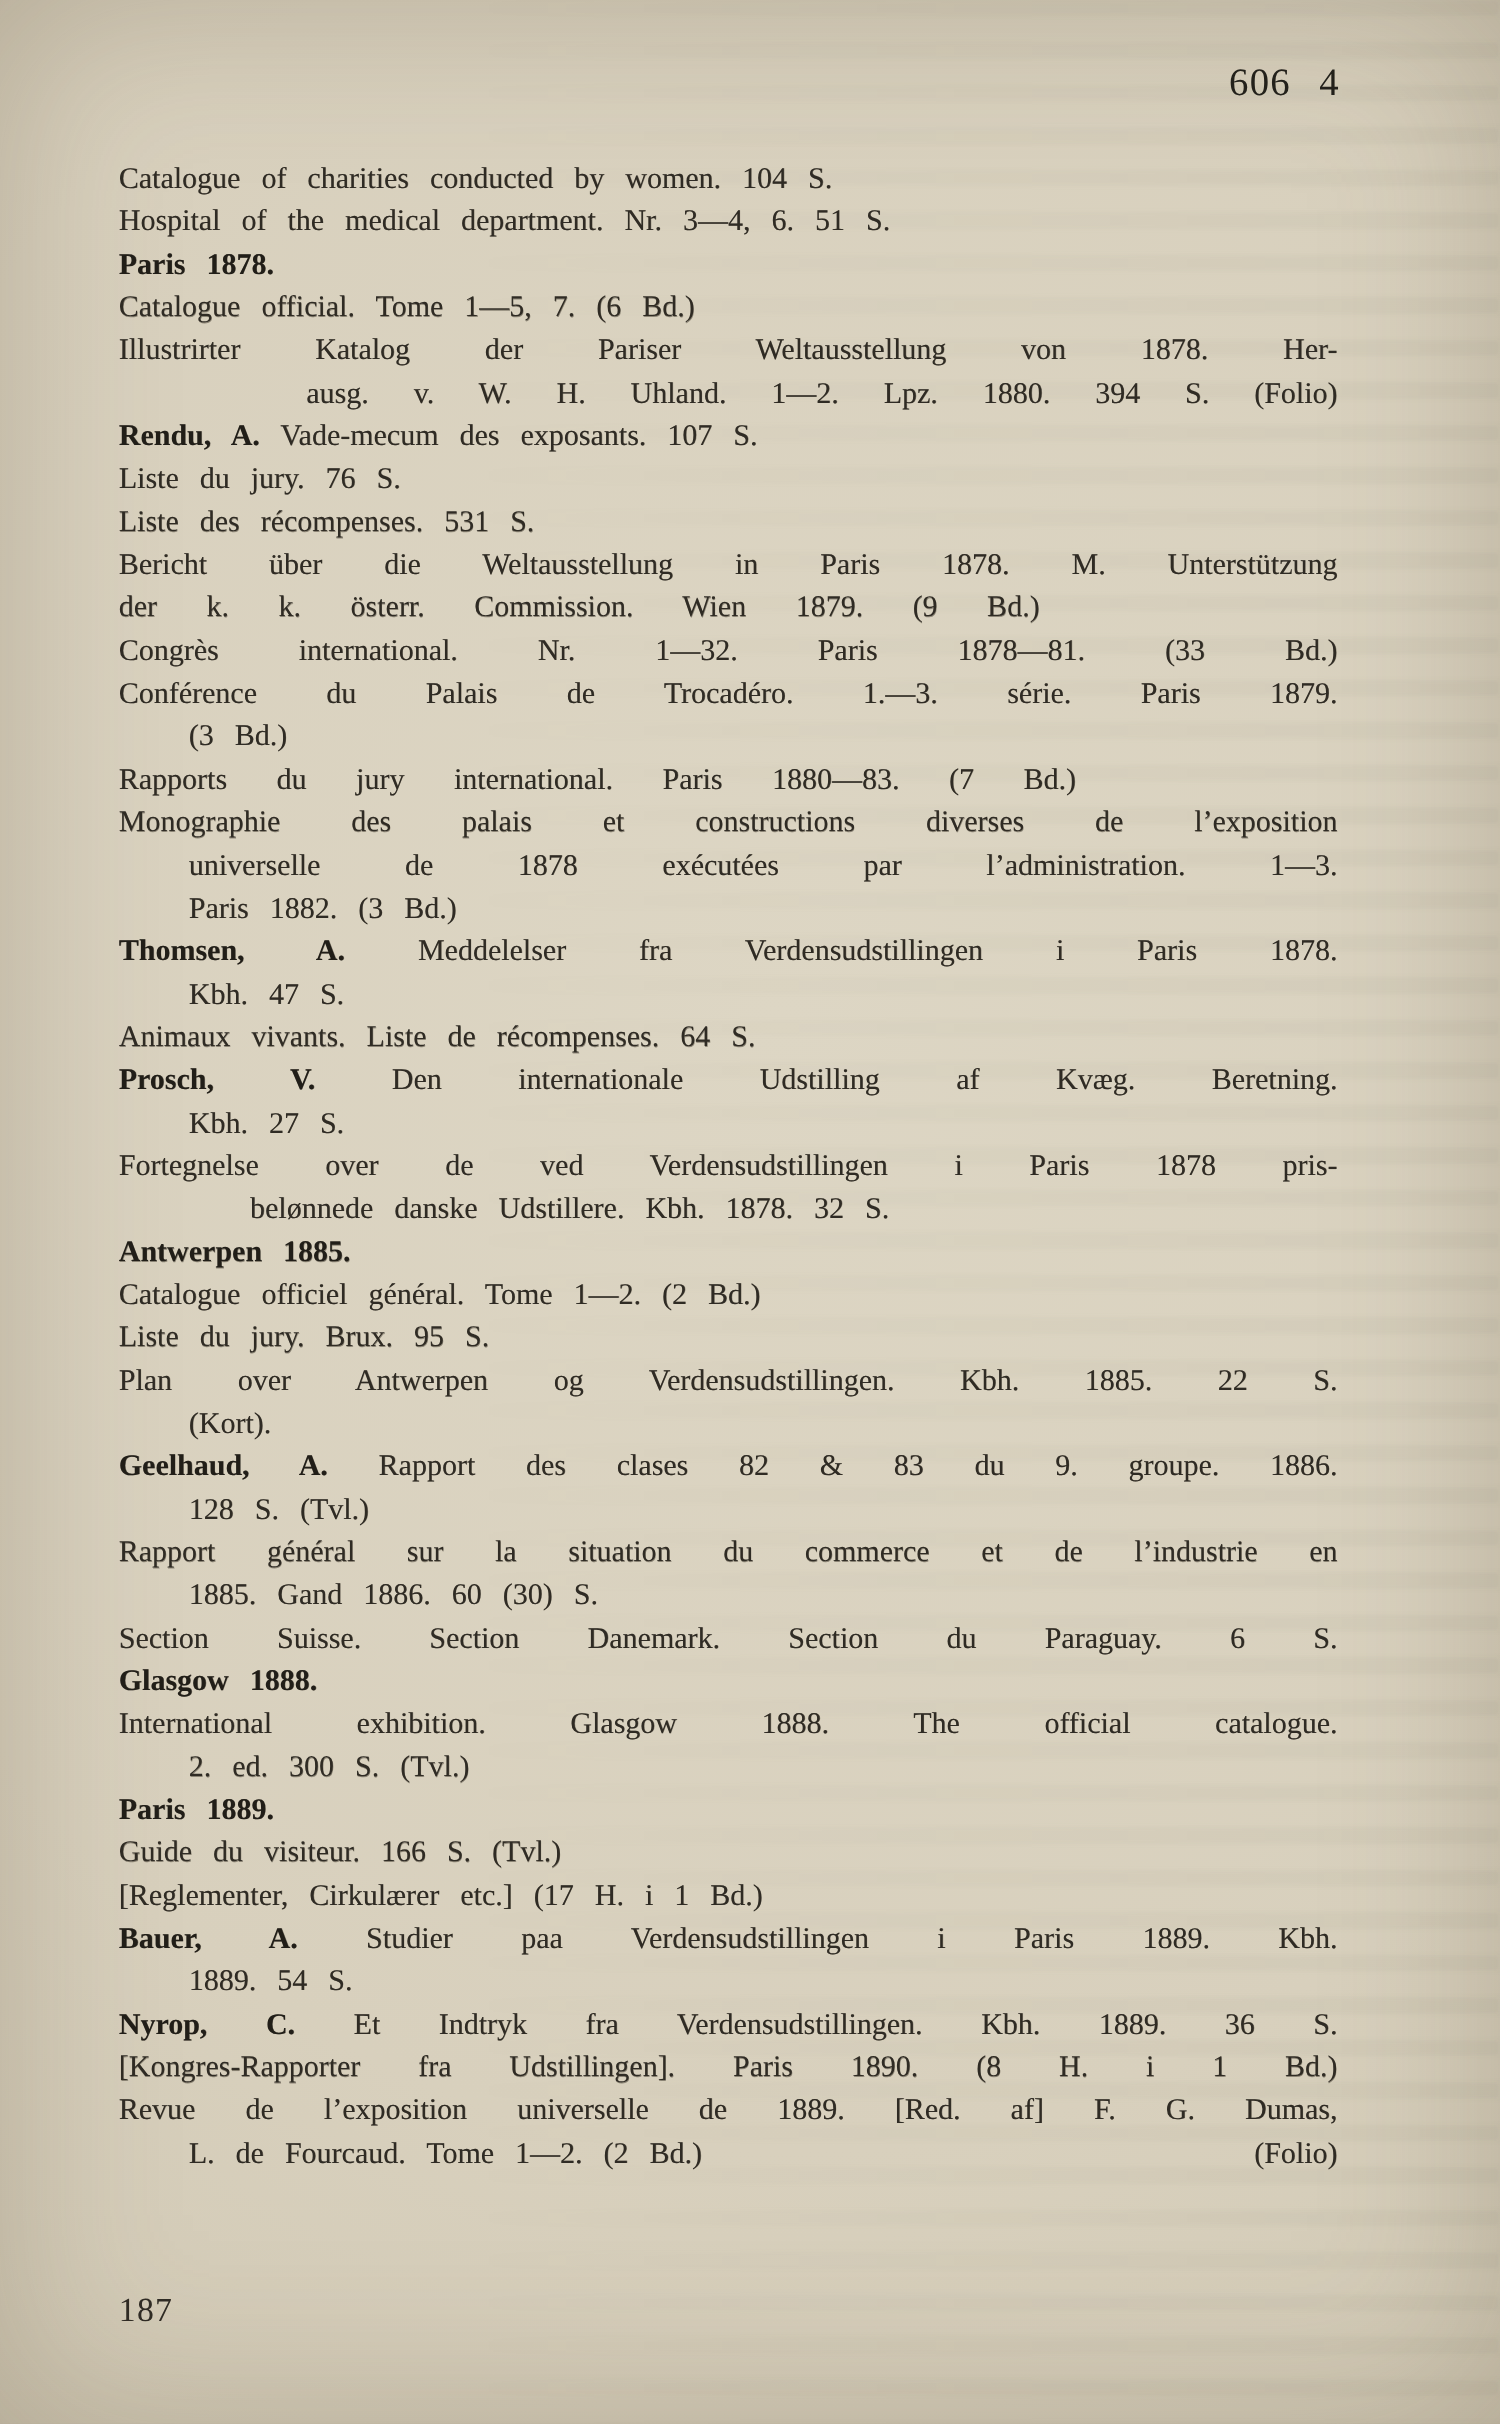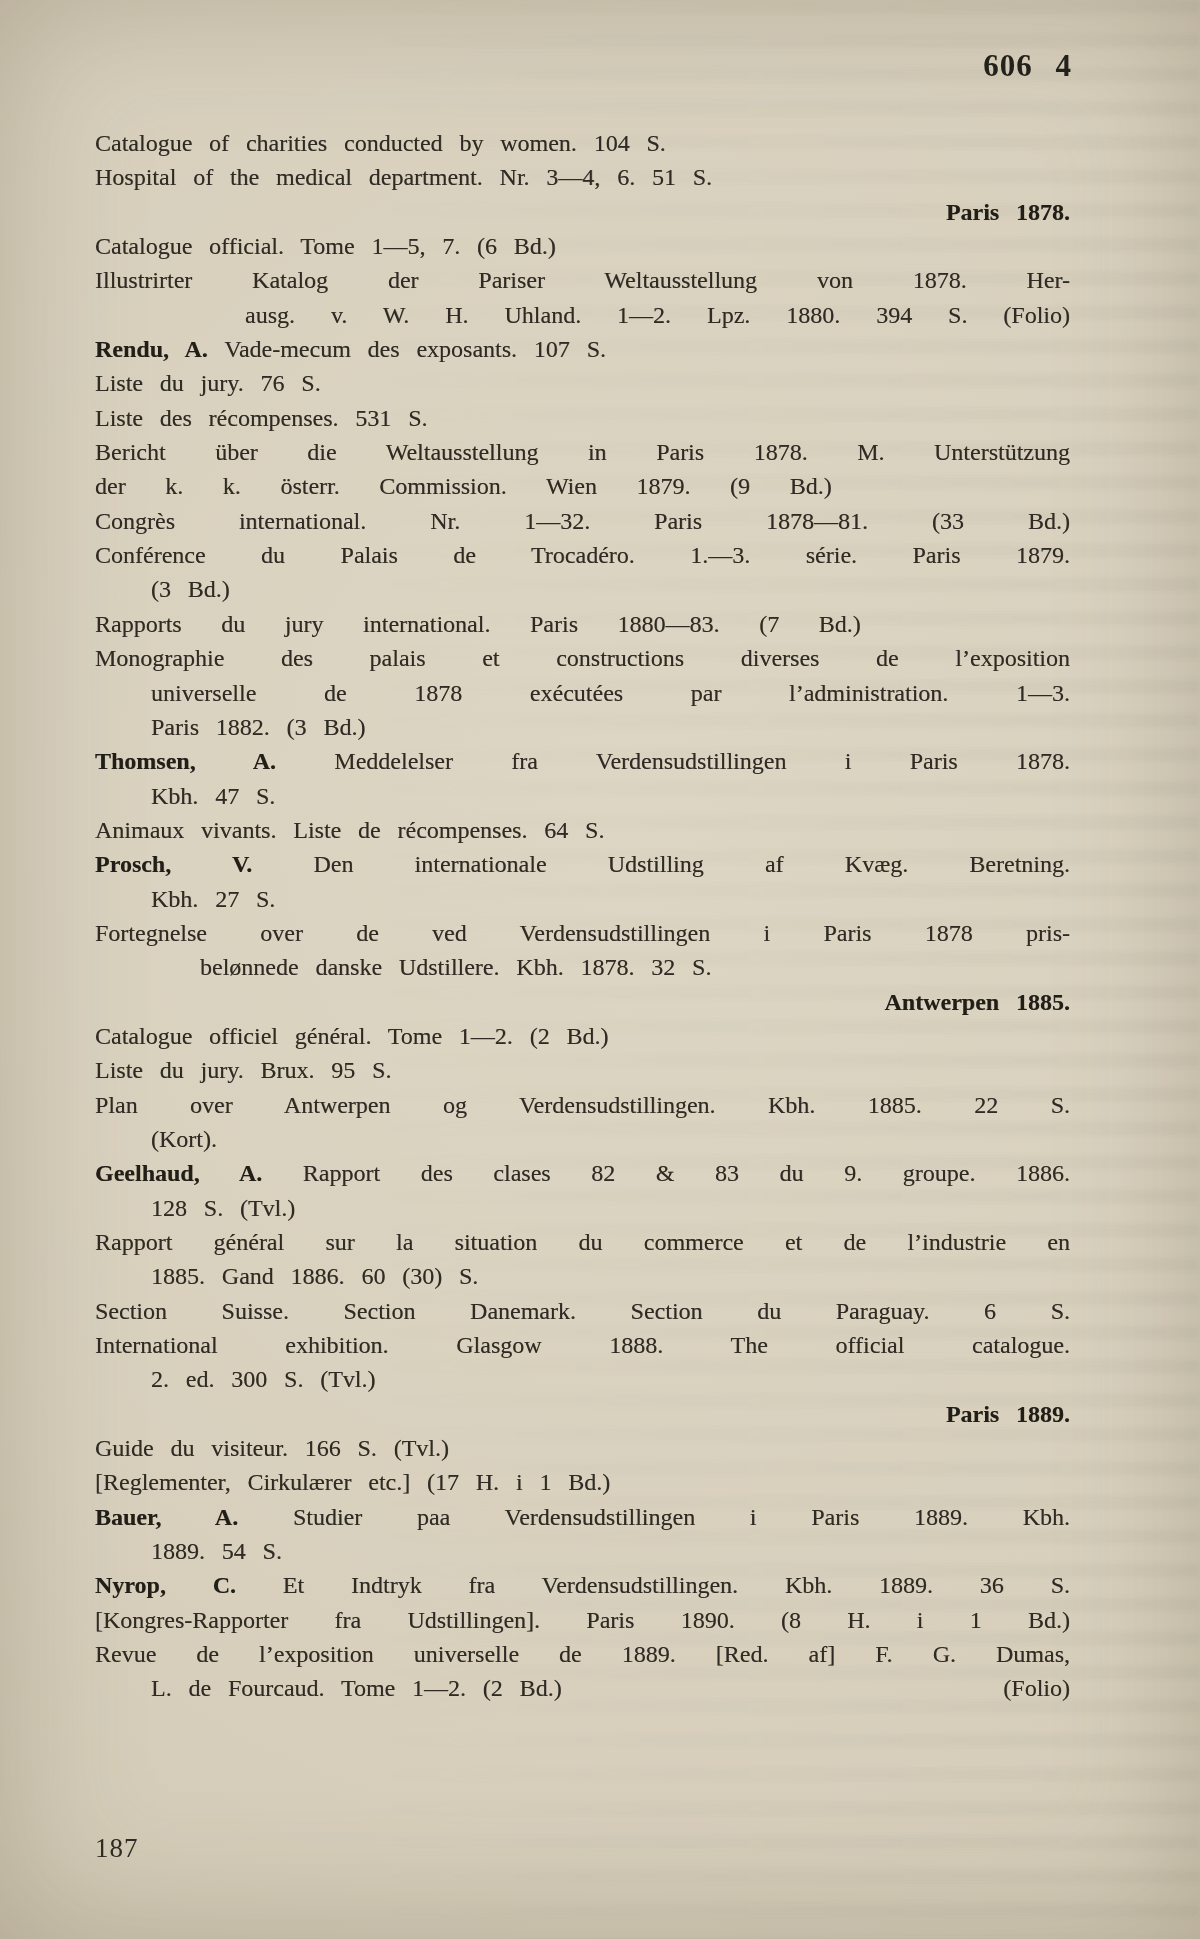--- a/index.html
+++ b/index.html
@@ -26,40 +26,40 @@
       to bottom,
       rgba(100,110,85,0.06) 0px, rgba(100,110,85,0.06) 13px,
       rgba(0,0,0,0) 13px, rgba(0,0,0,0) 34px);
     -webkit-mask-image:linear-gradient(to left, rgba(0,0,0,.9), rgba(0,0,0,0) 70%);
     mask-image:linear-gradient(to left, rgba(0,0,0,.9), rgba(0,0,0,0) 70%);
     filter:blur(2px);
     pointer-events:none;
   }
   .folio{
     position:absolute;top:48px;right:128px;
-    font-weight:bold;font-size:31px;color:#23211b;
+    font-weight:normal;font-size:31px;color:#23211b;
     word-spacing:.45em;letter-spacing:1px;
   }
   .text-block{
     position:absolute;left:95px;top:126px;width:975px;
     font-size:24px;color:var(--ink);
     text-shadow:0.3px 0.3px 0.4px rgba(45,38,26,.45);
   }
   .line{
     position:relative;
     height:34.35px;line-height:34.35px;
     word-spacing:.45em;
     white-space:nowrap;
   }
   .line.just{
     white-space:normal;
     text-align:justify;
     text-align-last:justify;
   }
-  .line.right{text-align:right;}
+  .line.right{text-align:left;}
   .line.w{word-spacing:1.4em;}
   .line.ind1{padding-left:56px;}
   .line.ind2{padding-left:105px;}
   .line.ind3{padding-left:150px;}
   .b{font-weight:bold;color:#211e18;}
   .tail{position:absolute;right:0;top:0;}
   .pagenum{
     position:absolute;left:95px;top:1833px;width:975px;
     text-align:left;font-size:27px;color:var(--ink);
     letter-spacing:1px;
@@ -102,20 +102,21 @@
       <div class="line right"><span class="b">Antwerpen 1885.</span><span class="t"></span><span class="tail"></span></div>
       <div class="line"><span class="b"></span><span class="t">Catalogue officiel général. Tome 1—2. (2 Bd.)</span><span class="tail"></span></div>
       <div class="line"><span class="b"></span><span class="t">Liste du jury. Brux. 95 S.</span><span class="tail"></span></div>
       <div class="line just"><span class="b"></span><span class="t">Plan over Antwerpen og Verdensudstillingen. Kbh. 1885. 22 S.</span><span class="tail"></span></div>
       <div class="line ind1"><span class="b"></span><span class="t">(Kort).</span><span class="tail"></span></div>
       <div class="line just"><span class="b">Geelhaud, A.</span><span class="t"> Rapport des clases 82 &amp; 83 du 9. groupe. 1886.</span><span class="tail"></span></div>
       <div class="line ind1"><span class="b"></span><span class="t">128 S. (Tvl.)</span><span class="tail"></span></div>
       <div class="line just"><span class="b"></span><span class="t">Rapport général sur la situation du commerce et de l’industrie en</span><span class="tail"></span></div>
       <div class="line ind1"><span class="b"></span><span class="t">1885. Gand 1886. 60 (30) S.</span><span class="tail"></span></div>
       <div class="line just"><span class="b"></span><span class="t">Section Suisse. Section Danemark. Section du Paraguay. 6 S.</span><span class="tail"></span></div>
+      <div class="line right"><span class="b">Glasgow 1888.</span><span class="t"></span><span class="tail"></span></div>
       <div class="line just"><span class="b"></span><span class="t">International exhibition. Glasgow 1888. The official catalogue.</span><span class="tail"></span></div>
       <div class="line ind1"><span class="b"></span><span class="t">2. ed. 300 S. (Tvl.)</span><span class="tail"></span></div>
       <div class="line right"><span class="b">Paris 1889.</span><span class="t"></span><span class="tail"></span></div>
       <div class="line"><span class="b"></span><span class="t">Guide du visiteur. 166 S. (Tvl.)</span><span class="tail"></span></div>
       <div class="line"><span class="b"></span><span class="t">[Reglementer, Cirkulærer etc.] (17 H. i 1 Bd.)</span><span class="tail"></span></div>
       <div class="line just"><span class="b">Bauer, A.</span><span class="t"> Studier paa Verdensudstillingen i Paris 1889. Kbh.</span><span class="tail"></span></div>
       <div class="line ind1"><span class="b"></span><span class="t">1889. 54 S.</span><span class="tail"></span></div>
       <div class="line just"><span class="b">Nyrop, C.</span><span class="t"> Et Indtryk fra Verdensudstillingen. Kbh. 1889. 36 S.</span><span class="tail"></span></div>
       <div class="line just"><span class="b"></span><span class="t">[Kongres-Rapporter fra Udstillingen]. Paris 1890. (8 H. i 1 Bd.)</span><span class="tail"></span></div>
       <div class="line just"><span class="b"></span><span class="t">Revue de l’exposition universelle de 1889. [Red. af] F. G. Dumas,</span><span class="tail"></span></div>

